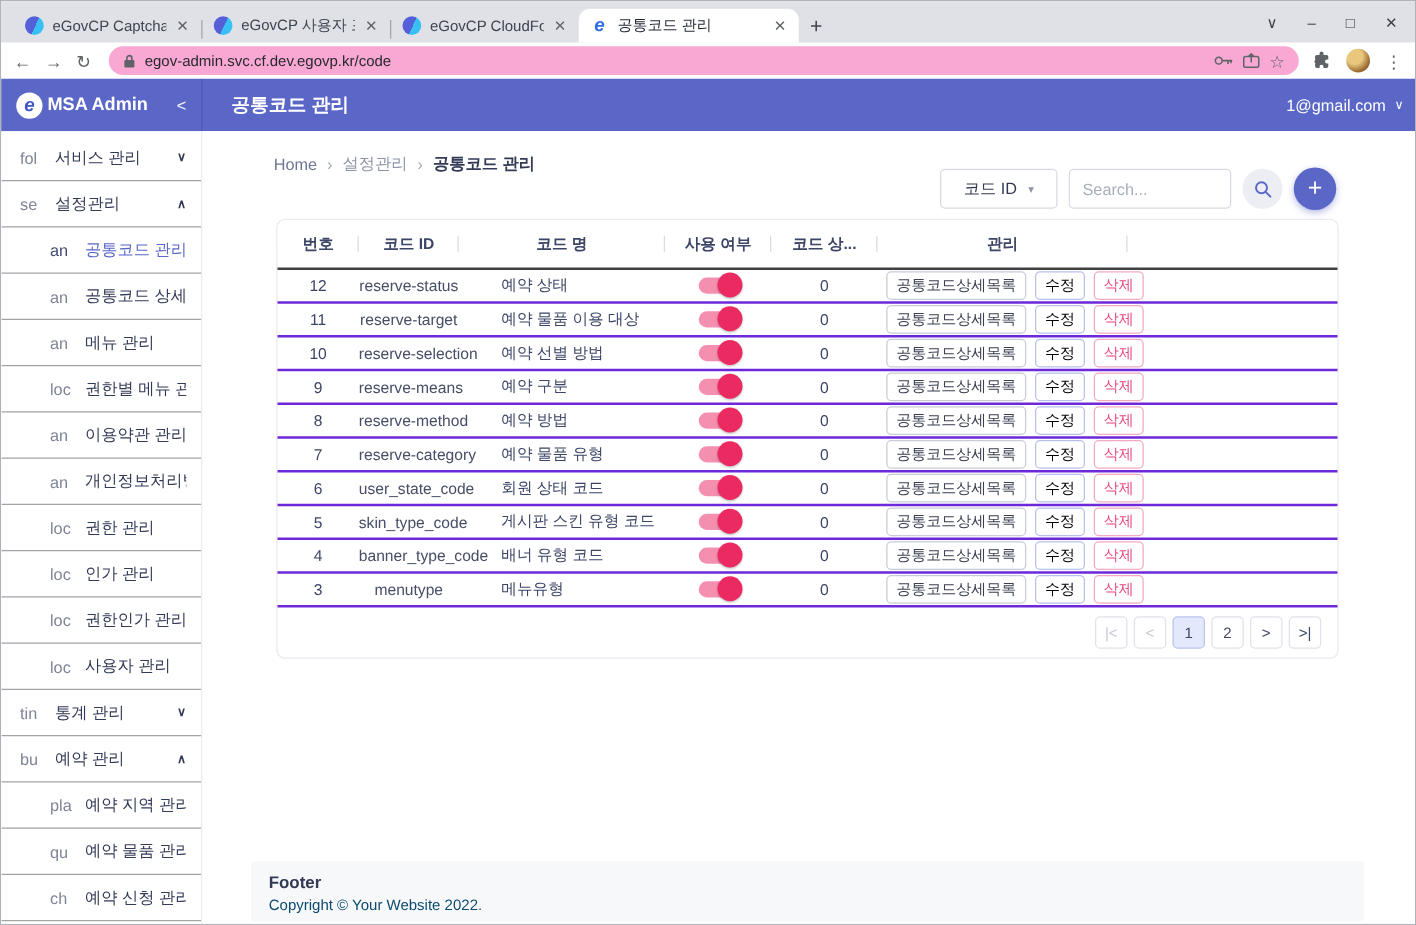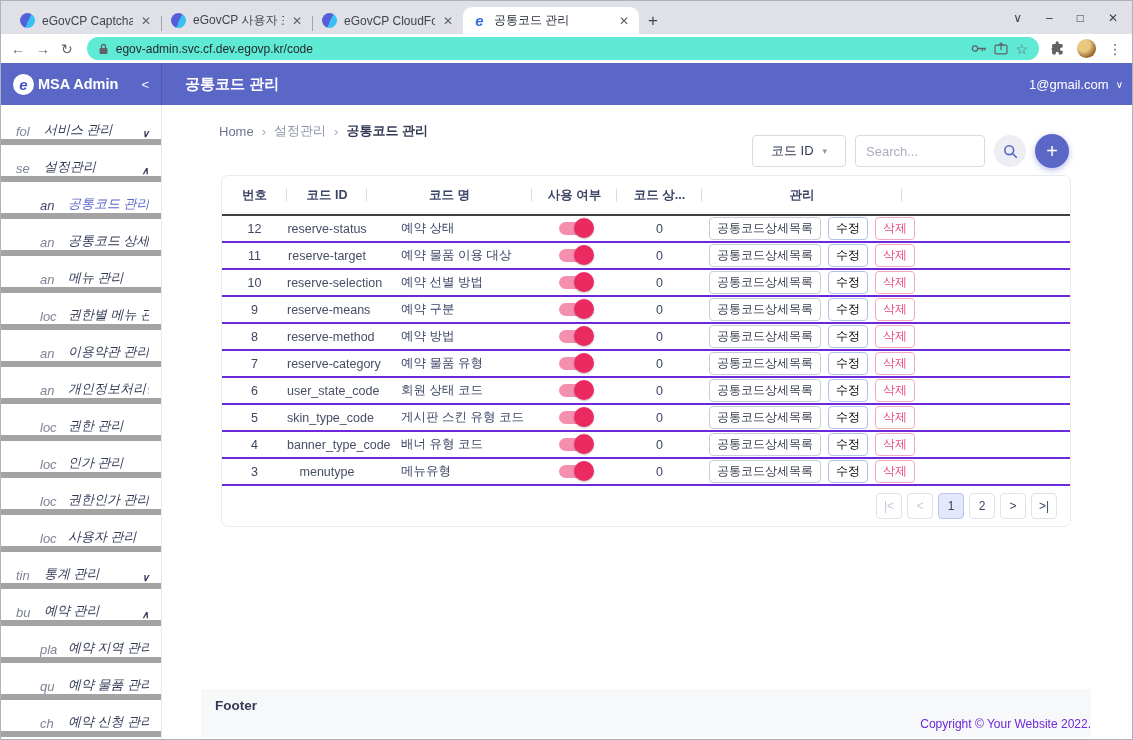--- a/index.html
+++ b/index.html
@@ -19,21 +19,21 @@
   .favicon.egov-e { background:transparent; border-radius:0; color:#2f6de0; font-weight:700; font-style:italic;
                     font-size:15px; line-height:15px; text-align:center; }
   .tab-sep { width:1px; height:15px; background:#9fa5ad; align-self:center; margin-top:6px; flex:none; }
   .newtab { font-size:17px; color:#3f4550; margin:0 0 5px 9px; line-height:1; }
   .win-controls { position:absolute; right:14px; top:0; height:33px; display:flex; align-items:center; gap:24px;
                   color:#3c4043; font-size:12px; }
   .win-controls span { line-height:1; }
 
   .chrome-nav { height:29px; background:#fff; display:flex; align-items:center; padding:0 10px; gap:11px; flex:none; }
   .nav-icon { color:#5f6368; font-size:14px; line-height:1; }
-  .omnibox { flex:1; height:23px; background:#5eead4; border-radius:12px; display:flex; align-items:center;
+  .omnibox { flex:1; height:23px; background:#f9a8d4; border-radius:12px; display:flex; align-items:center;
              padding:0 11px; gap:7px; margin-left:3px; }
   .url { font-size:12px; color:#27292d; white-space:nowrap; }
   .omni-spacer { flex:1; }
   .omni-icon { display:flex; align-items:center; color:#5f6368; }
   .nav-right { display:flex; align-items:center; gap:12px; }
   .star { color:#5f6368; font-size:14px; }
   .avatar { width:19px; height:19px; border-radius:50%; background:radial-gradient(circle at 35% 32%,#e9c87e 0 35%,#9a6a33 70%,#5e3c17); }
   .dots { color:#5f6368; font-size:14px; letter-spacing:0; }
 
   
@@ -43,21 +43,21 @@
           font-size:15px; display:flex; align-items:center; justify-content:center; flex:none; }
   .brand-name { margin-left:4px; font-size:14.5px; font-weight:600; white-space:nowrap; }
   .brand-collapse { margin-left:auto; font-size:13px; opacity:.95; }
   .page-title { margin-left:23px; font-size:15px; font-weight:600; }
   .user-menu { margin-left:auto; margin-right:9px; font-size:13px; display:flex; align-items:center; gap:7px; }
   .user-chevron { font-size:10px; }
 
   
   .app-body { flex:1; display:flex; overflow:hidden; background:#fff; }
   .sidebar { width:161px; border-right:1px solid #e7e9f0; padding-top:3px; flex:none; overflow:hidden; }
-  .side-item { height:37px; display:flex; align-items:flex-end; padding:0 12px 0 15px; border-bottom:6px solid #a3a3a3;font-style:italic; }
+  .side-item { height:37px; display:flex; align-items:center; padding:0 12px 0 15px; border-bottom:1px solid #a3a3a3; }
   .side-item.lvl2 { padding-left:39px; }
   .icon-txt { width:21px; flex:none; overflow:hidden; white-space:nowrap; font-size:13px; color:#7e8496; }
   .side-label { margin-left:7px; font-size:13px; color:#333a56; white-space:nowrap; overflow:hidden; flex:1; }
   .side-chevron { font-size:10px; color:#333a56; margin-left:4px; font-weight:700; }
   .side-item.active .side-label { color:#5b67c7; }
   .side-item.active .icon-txt { color:#414a6b; }
 
   .main { flex:1; position:relative; background:#fff; overflow:hidden; }
 
   .breadcrumb { position:absolute; left:57px; top:17px; font-size:13px; display:flex; align-items:center; gap:8px; }
@@ -105,21 +105,21 @@
   .pg-row { height:40px; display:flex; align-items:center; justify-content:flex-end; gap:5px; padding-right:13px; }
   .pg { min-width:26px; height:26px; border:1px solid #dfe2ea; border-radius:4px; background:#fff; font-size:12px;
         color:#3c4566; display:flex; align-items:center; justify-content:center; padding:0 4px; }
   .pg.disabled { color:#c4c9d6; }
   .pg.active { background:#e4e8fb; border-color:#bcc4f1; }
 
   
   .footer { position:absolute; left:39px; width:890px; top:584px; height:48px; background:#f7f8fa;
             padding:9px 0 0 14px; }
   .footer-title { font-size:13.5px; font-weight:700; color:#333a56; }
-  .footer-copy { font-size:12px; color:#6d28d9; margin-top:4px;text-align:right; }
+  .footer-copy { font-size:12px; color:#0c4a6e; margin-top:4px; }
 </style>
 </head>
 <body>
 
 <div class="window">
 
   <div class="chrome-tabs">
     <div id="tabs-mount" style="display:flex;align-items:flex-end;">
         <div class="tab">
           <span class="favicon egov-circle"></span>

